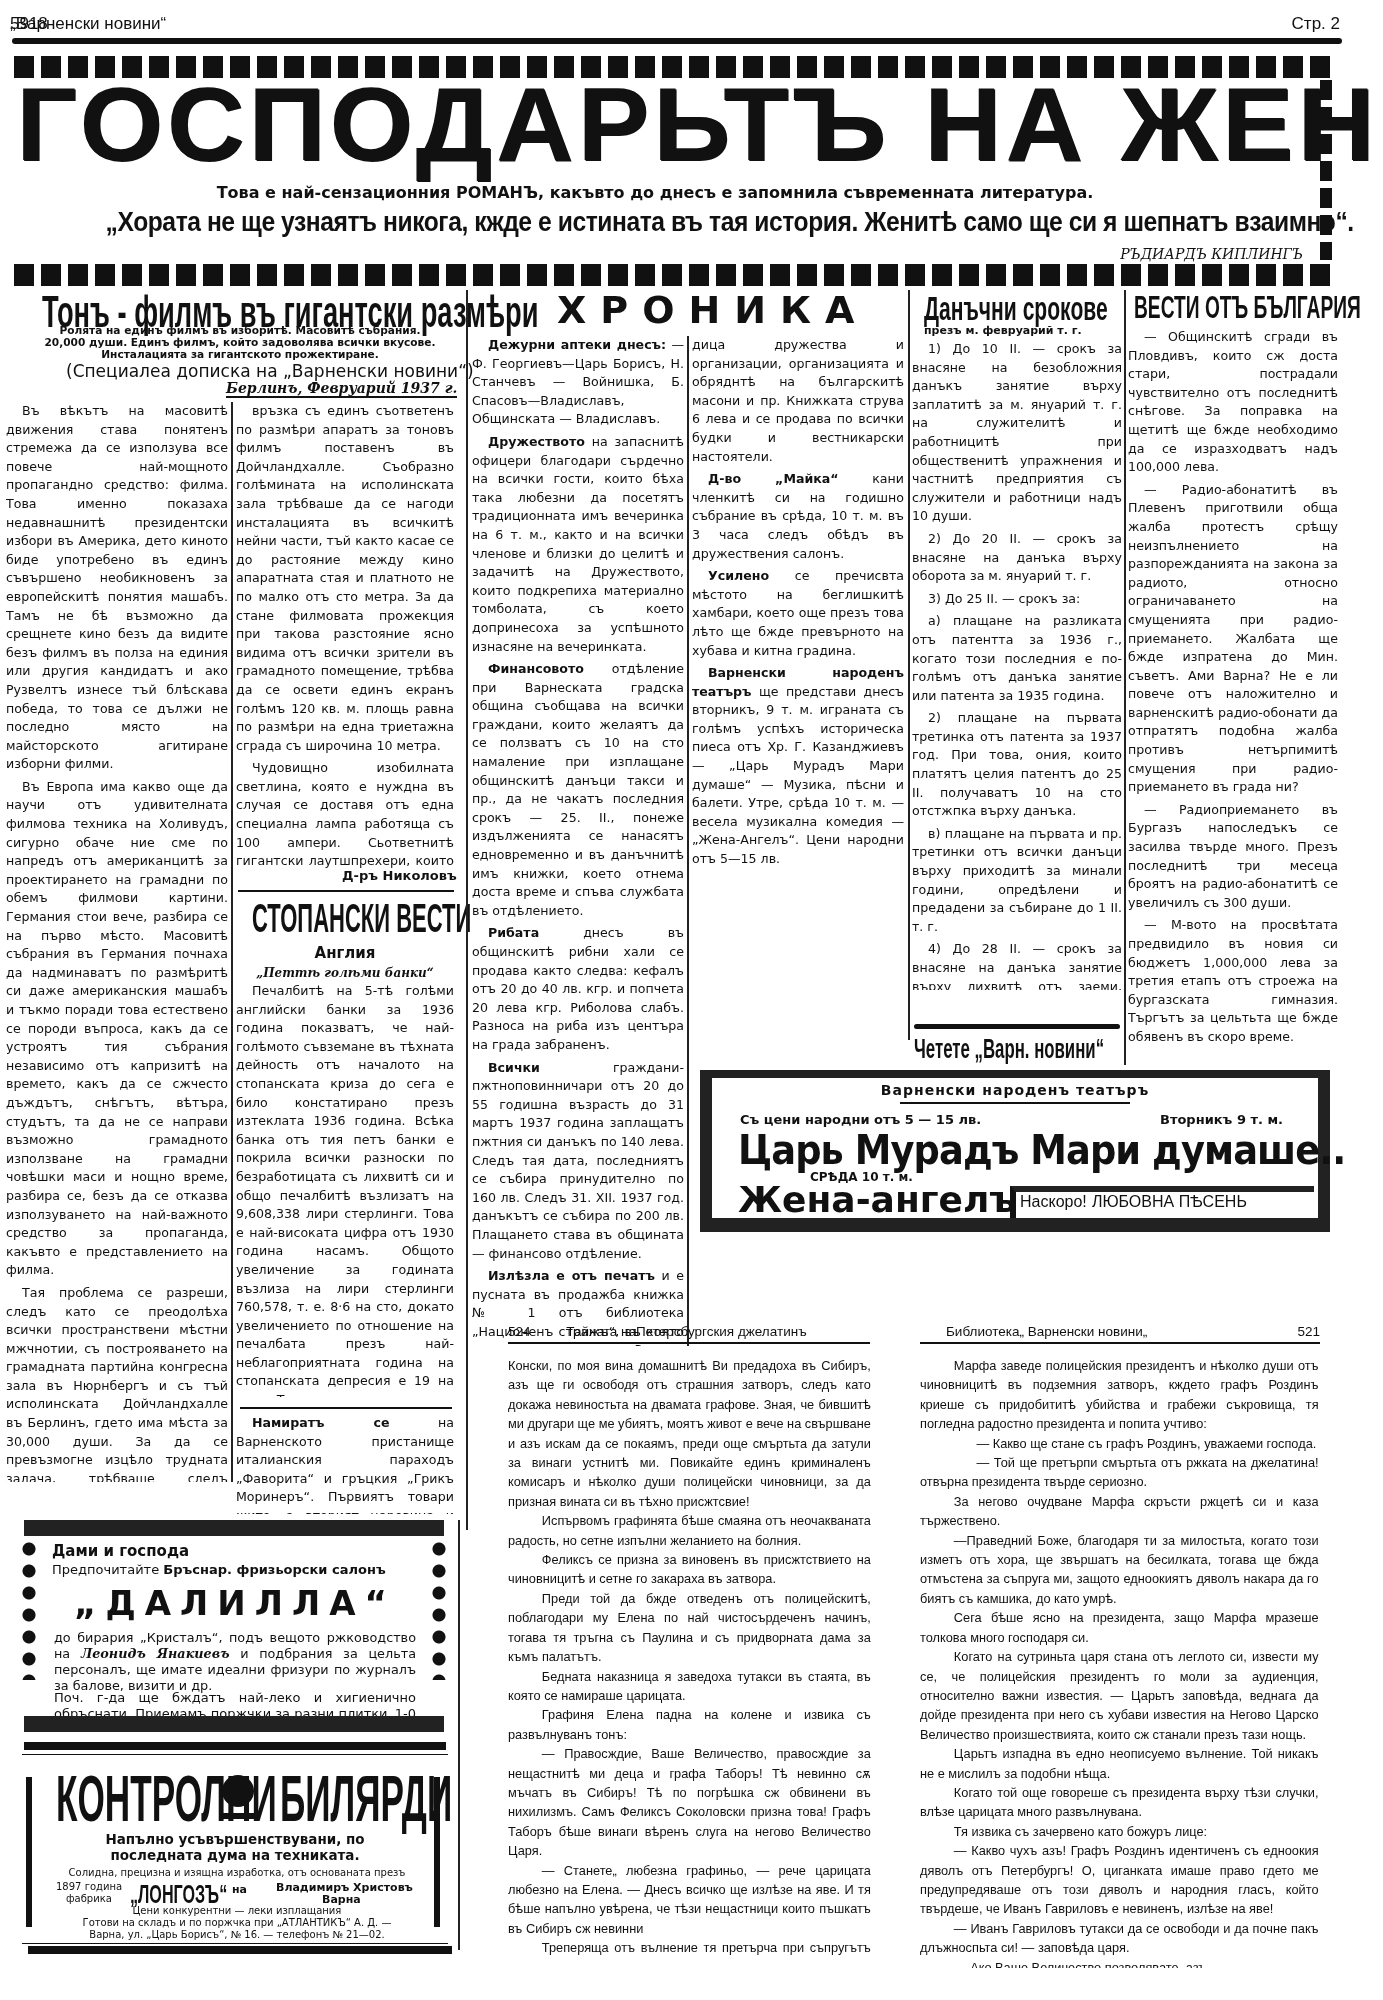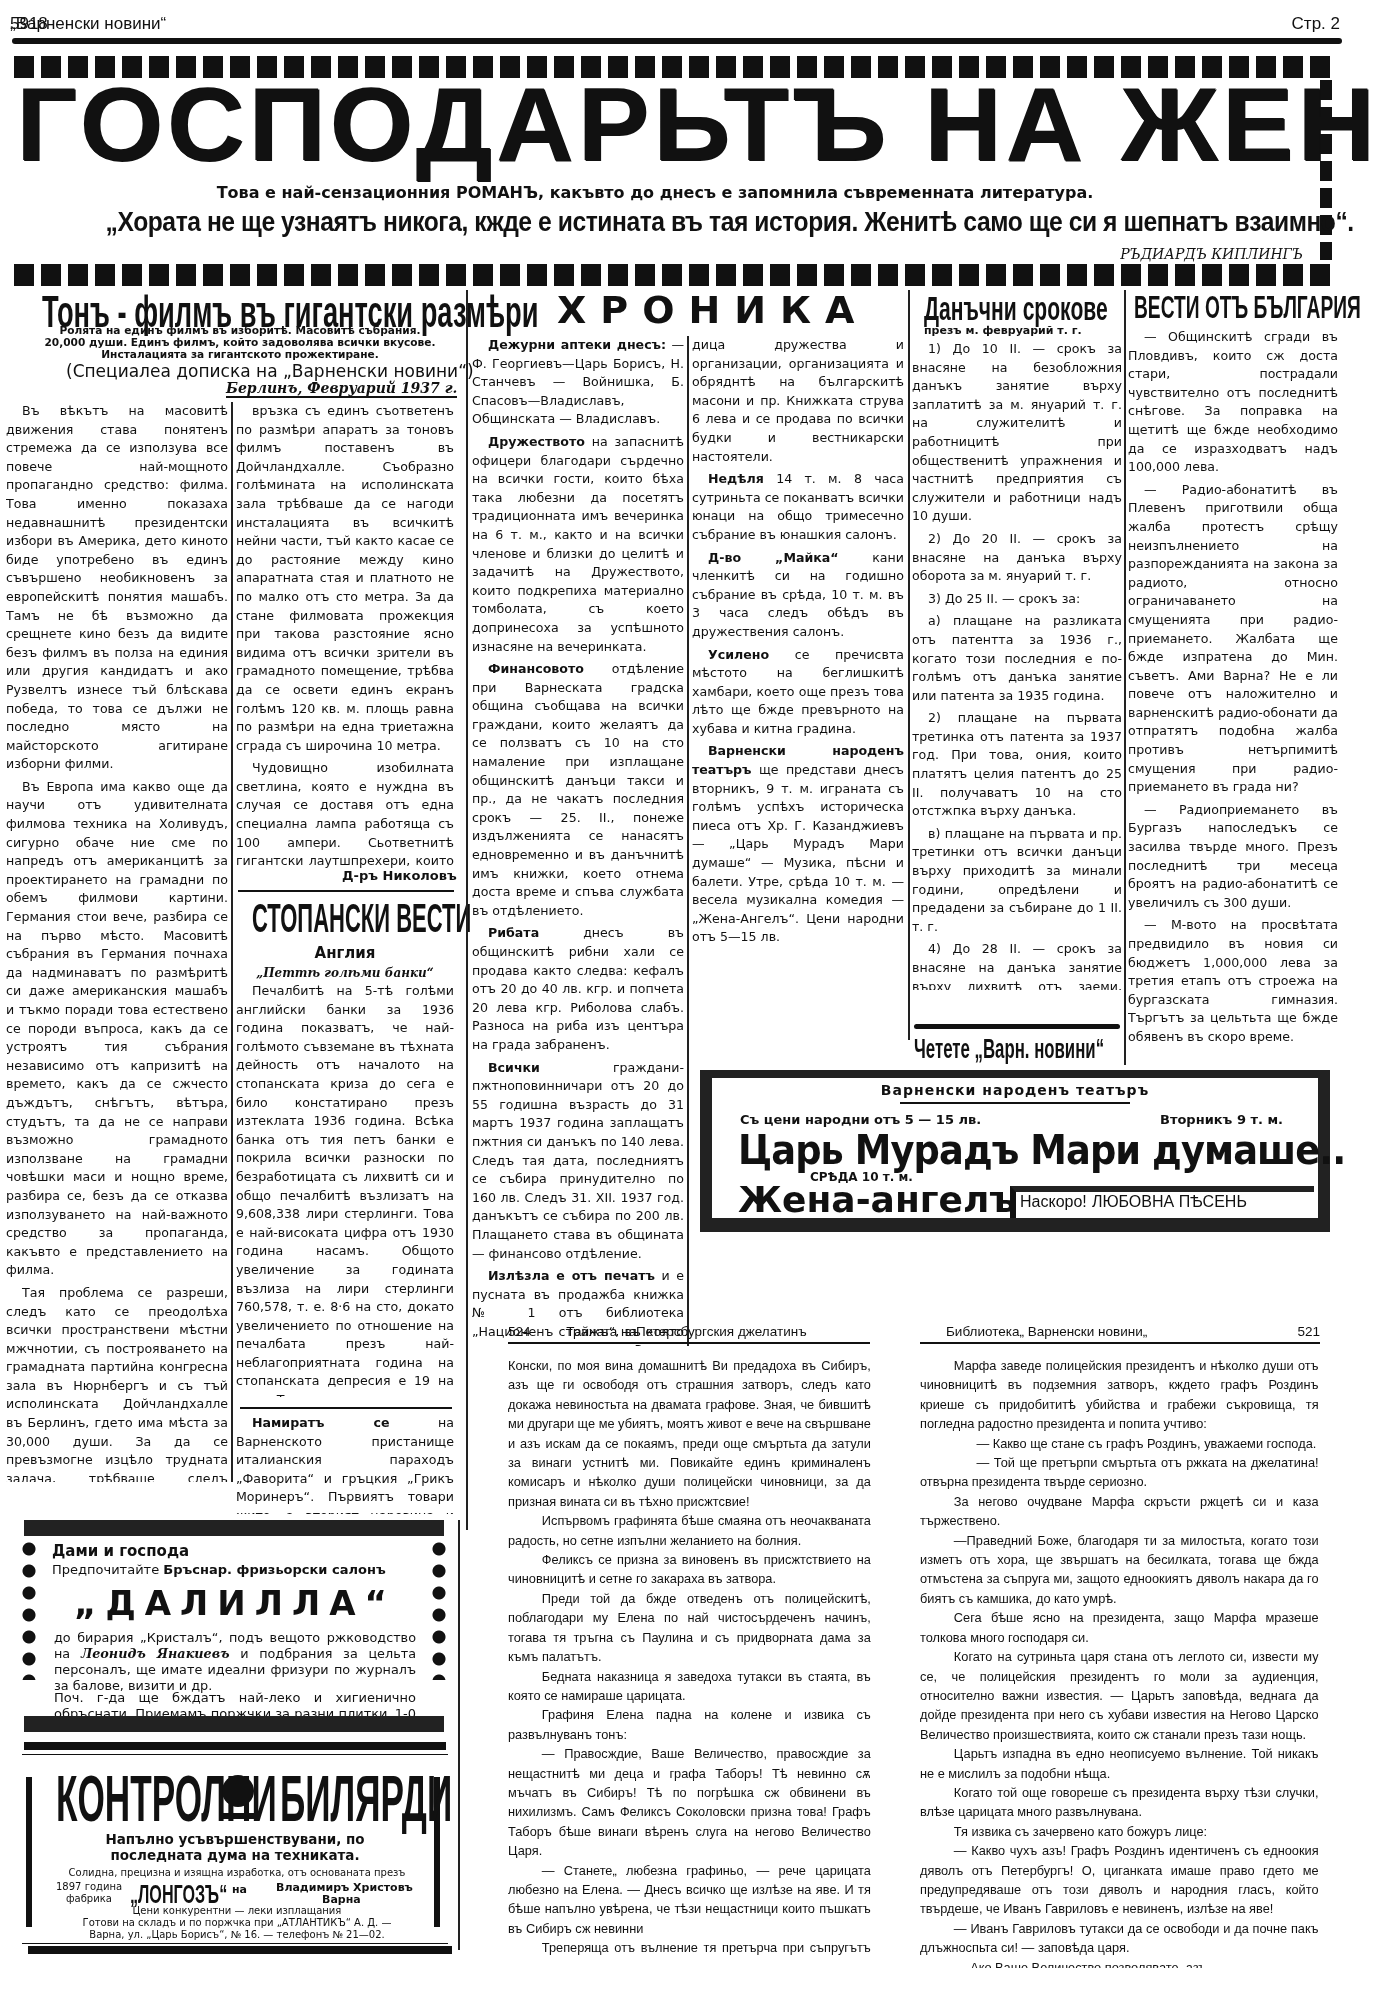--- a/index.html
+++ b/index.html
@@ -125,21 +125,20 @@
   <p><b>Дежурни аптеки днесъ:</b><span> — Ф. Георгиевъ—Царь Борисъ, Н. Станчевъ — Войнишка, Б. Спасовъ—Владиславъ, Общинската — Владиславъ.</span></p>
   <p><b>Дружеството</b><span> на запаснитѣ офицери благодари сърдечно на всички гости, които бѣха така любезни да посетятъ традиционната имъ вечеринка на 6 т. м., както и на всички членове и близки до целитѣ и задачитѣ на Дружеството, които подкрепиха материално томболата, съ което допринесоха за успѣшното изнасяне на вечеринката.</span></p>
   <p><b>Финансовото</b><span> отдѣление при Варнеската градска община съобщава на всички граждани, които желаятъ да се ползватъ съ 10 на сто намаление при изплащане общинскитѣ данъци такси и пр., да не чакатъ последния срокъ — 25. II., понеже издълженията се нанасятъ едновременно и въ данъчнитѣ имъ книжки, което отнема доста време и спъва службата въ отдѣлението.</span></p>
   <p><b>Рибата</b><span> днесъ въ общинскитѣ рибни хали се продава както следва: кефалъ отъ 20 до 40 лв. кгр. и попчета 20 лева кгр. Риболова слабъ. Разноса на риба изъ центъра на града забраненъ.</span></p>
   <p><b>Всички</b><span> граждани-пжтноповинничари отъ 20 до 55 годишна възрасть до 31 мартъ 1937 година заплащатъ пжтния си данъкъ по 140 лева. Следъ тая дата, последниятъ се събира принудително по 160 лв. Следъ 31. XII. 1937 год. данъкътъ се събира по 200 лв. Плащането става въ общината — финансово отдѣление.</span></p>
   <p><b>Излѣзла е отъ печатъ</b><span> и е пусната въ продажба книжка № 1 отъ библиотека „Национенъ стражъ“, въ която нашия младъ колега г. Руменъ Янковъ, отъ в. „Утро“ продължава своитѣ разкрития изъ тайнитѣ архиви на масонскитѣ ложи въ България. Излага се съ документи и факсимилета противодържавната и противорелигиозна дейность на масонитѣ, предъ</span></p>
 </div>
 <div class="abs vline" style="top:336px;left:687px;height:1010px;"></div>
 <div class="abs col" style="top:336px;left:692px;width:212px;height:700px;">
   <p style="text-indent:0"><span>дица дружества и организации, организацията и обряднтѣ на българскитѣ масони и пр. Книжката струва 6 лева и се продава по всички будки и вестникарски настоятели.</span></p>
-  <p><b>Недѣля</b><span> 14 т. м. 8 часа сутриньта се поканватъ всички юнаци на общо тримесечно събрание въ юнашкия салонъ.</span></p>
   <p><b>Д-во „Майка“</b><span> кани членкитѣ си на годишно събрание въ срѣда, 10 т. м. въ 3 часа следъ обѣдъ въ дружествения салонъ.</span></p>
   <p><b>Усилено</b><span> се пречисвта мѣстото на беглишкитѣ хамбари, което още презъ това лѣто ще бжде превърното на хубава и китна градина.</span></p>
   <p><b>Варненски народенъ театъръ</b><span> ще представи днесъ вторникъ, 9 т. м. играната съ голѣмъ успѣхъ историческа пиеса отъ Хр. Г. Казанджиевъ — „Царь Мурадъ Мари думаше“ — Музика, пѣсни и балети. Утре, срѣда 10 т. м. — весела музикална комедия — „Жена-Ангелъ“. Цени народни отъ 5—15 лв.</span></p>
 
 </div>
 <div class="abs vline" style="top:290px;left:908px;height:750px;"></div>
 
 <div class="abs hl-cond" style="top:290px;left:924px;font-size:34px;line-height:36px;transform:scaleX(0.62);">Данъчни срокове</div>
 <div class="abs" style="top:324px;left:924px;font-weight:900;font-size:11px;">презъ м. февруарий т. г.</div>
 <div class="abs col" style="top:340px;left:912px;width:210px;height:650px;">

